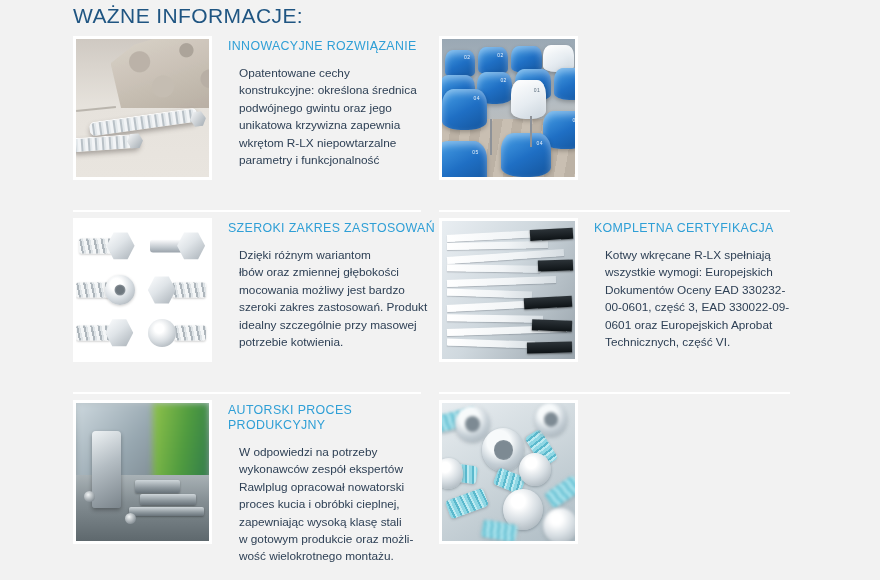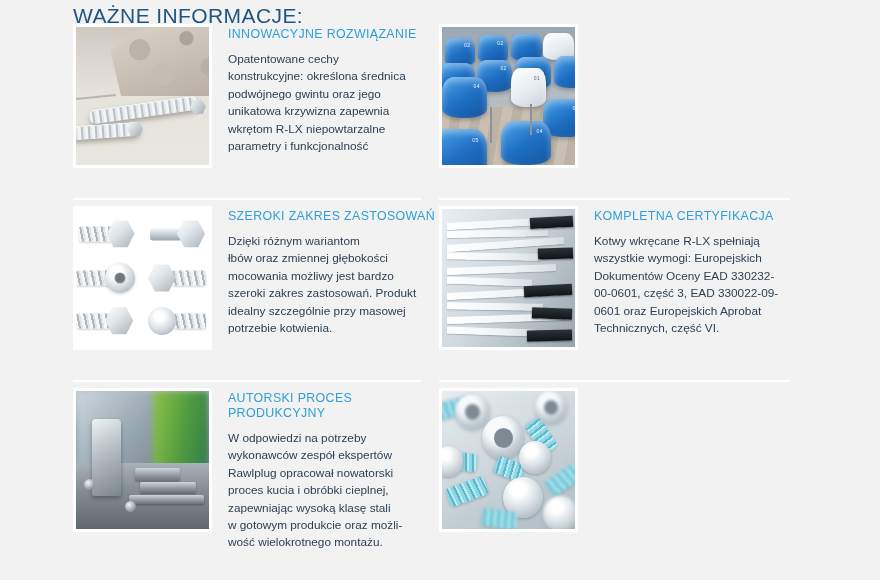--- a/index.html
+++ b/index.html
@@ -23,21 +23,21 @@
     font-size: 21px;
     letter-spacing: 0.4px;
     color: #1f5582;
     font-weight: 400;
   }
 
   
   .grid {
     position: absolute;
     left: 73px;
-    top: 24px;
+    top: 36px;
     width: 735px;
     display: grid;
     grid-template-columns: 366px 369px;
     grid-template-rows: 182px 182px 180px;
   }
   .cell {
     position: relative;
     display: flex;
     align-items: flex-start;
   }
@@ -82,21 +82,21 @@
     letter-spacing: 0.35px;
     line-height: 15px;
     margin: 0 0 9px 0;
     font-weight: 400;
     text-transform: uppercase;
   }
   .body-text {
     color: #2e4055;
     font-size: 11.8px;
     line-height: 17.4px;
-    margin: 0;
+    margin: 11px;
     white-space: pre-line;
   }
   .body-text i { font-style: italic; }
 
   
   .p-screws-concrete {
     background:
       linear-gradient(180deg,#cfc9c2 0%, #dad5ce 22%, #e6e2dc 48%, #e9e5df 100%);
   }
   .p-screws-concrete .rock {

